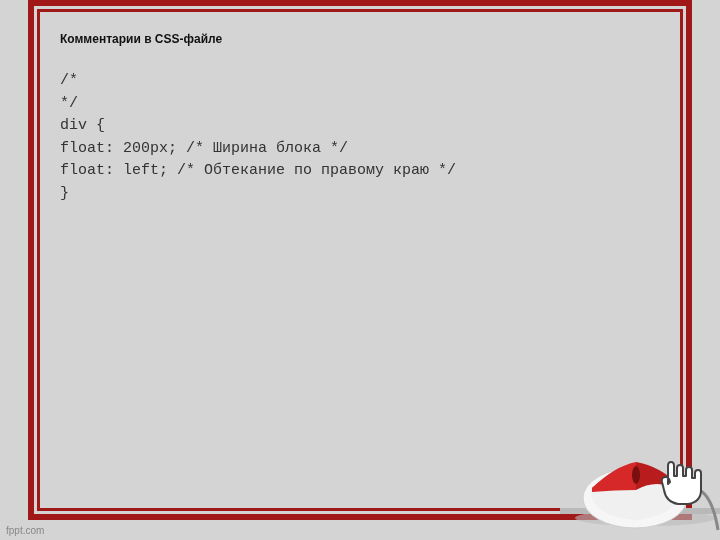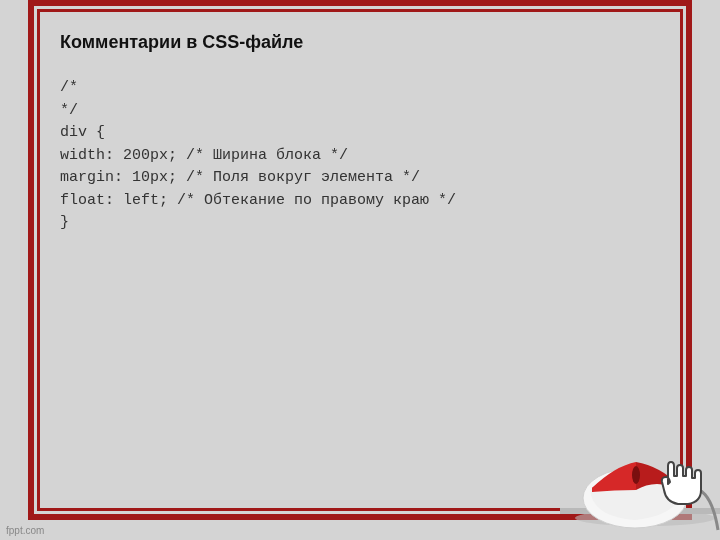--- a/index.html
+++ b/index.html
@@ -28,21 +28,21 @@
     bottom: 3px;
     border: 3px solid #a01818;
   }
   .content {
     position: absolute;
     top: 32px;
     left: 60px;
     right: 40px;
   }
   .heading {
-    font-size: 18px;
+    font-size: 12px;
     font-weight: bold;
     color: #111;
     margin-bottom: 24px;
   }
   .code {
     font-family: "Courier New", Courier, monospace;
     font-size: 15px;
     color: #333;
     line-height: 1.5;
     white-space: nowrap;
@@ -70,22 +70,21 @@
   <div class="inner-frame"></div>
 </div>
 
 <div class="content">
   <div class="heading">Комментарии в CSS-файле</div>
   <div class="code">
     <div>/*</div>
     <div>*/</div>
     <div></div>
     <div>div {</div>
-    <div>   width: 200px; /* Ширина блока */</div>
-    <div>   margin: 10px; /* Поля  вокруг элемента */</div>
+    <div>   float: 200px; /* Ширина блока */</div>
     <div>   float: left; /* Обтекание по правому краю */</div>
     <div>}</div>
   </div>
 </div>
 
 <div class="mouse-illustration">
   <svg viewBox="0 0 160 120" width="160" height="120">
 
     <ellipse cx="85" cy="98" rx="70" ry="8" fill="#bbb" opacity="0.6"></ellipse>
     <rect x="0" y="88" width="160" height="6" fill="#b9b9b9"></rect>

